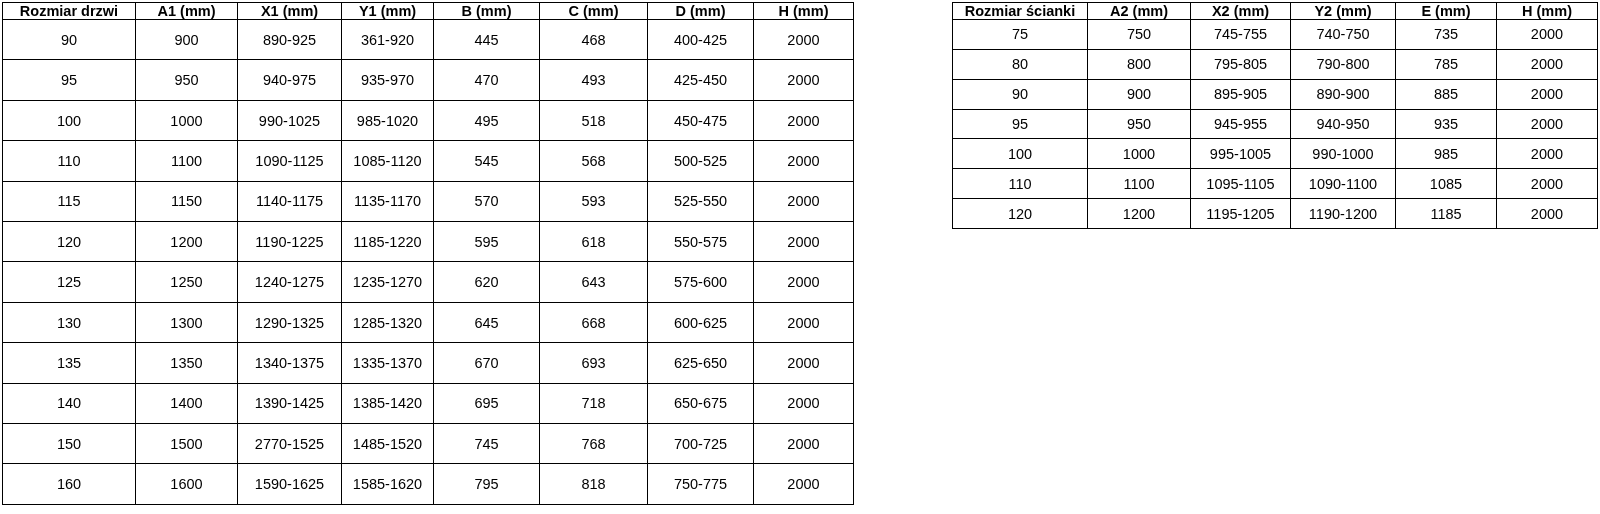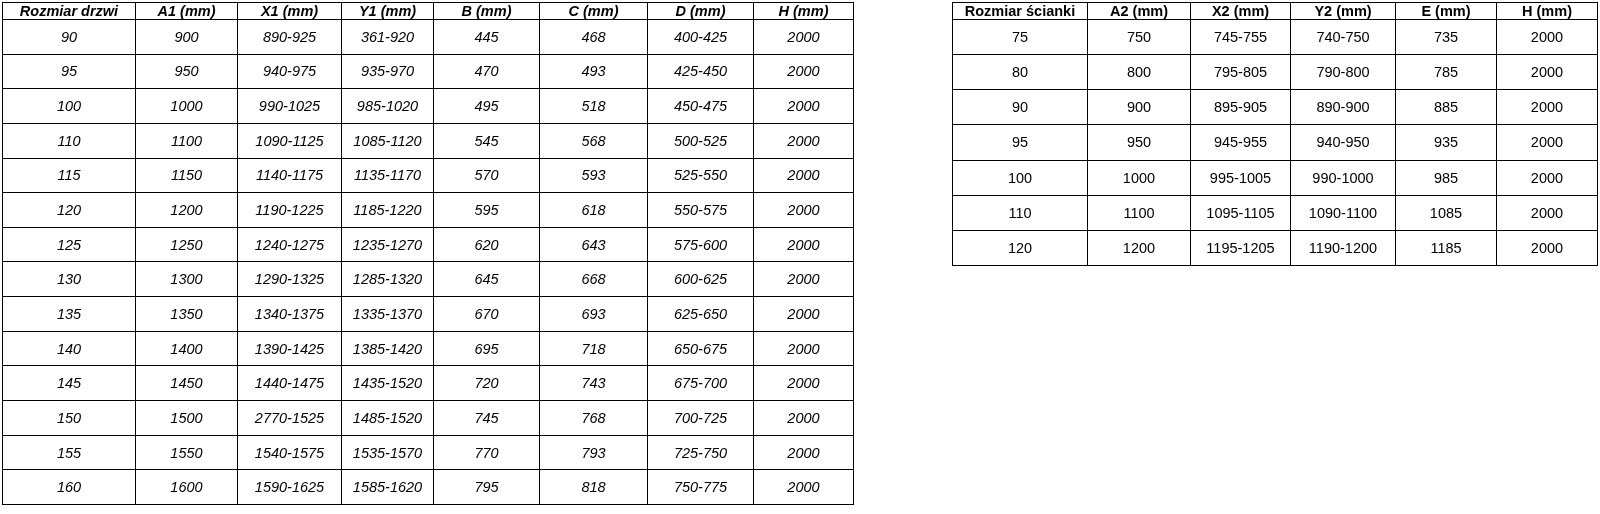--- a/index.html
+++ b/index.html
@@ -19,27 +19,26 @@
     position: absolute;
     border-collapse: collapse;
     table-layout: fixed;
     background: #ffffff;
   }
   #door-table {
     left: 2px;
     top: 2px;
     width: 851px;
     height: 503px;
-    font-style: italic;
   }
   #wall-table {
     left: 952px;
     top: 2px;
     width: 645px;
-    height: 264px;
+    height: 227px;
   }
   table.spec th,
   table.spec td {
     border: 1px solid #000000;
     text-align: center;
     vertical-align: middle;
     padding: 0;
     font-size: 14.5px;
     color: #000000;
     white-space: nowrap;
@@ -172,47 +171,27 @@
           <td>140</td>
           <td>1400</td>
           <td>1390-1425</td>
           <td>1385-1420</td>
           <td>695</td>
           <td>718</td>
           <td>650-675</td>
           <td>2000</td>
         </tr>
         <tr>
-          <td>145</td>
-          <td>1450</td>
-          <td>1440-1475</td>
-          <td>1435-1520</td>
-          <td>720</td>
-          <td>743</td>
-          <td>675-700</td>
-          <td>2000</td>
-        </tr>
-        <tr>
           <td>150</td>
           <td>1500</td>
           <td>2770-1525</td>
           <td>1485-1520</td>
           <td>745</td>
           <td>768</td>
           <td>700-725</td>
-          <td>2000</td>
-        </tr>
-        <tr>
-          <td>155</td>
-          <td>1550</td>
-          <td>1540-1575</td>
-          <td>1535-1570</td>
-          <td>770</td>
-          <td>793</td>
-          <td>725-750</td>
           <td>2000</td>
         </tr>
         <tr>
           <td>160</td>
           <td>1600</td>
           <td>1590-1625</td>
           <td>1585-1620</td>
           <td>795</td>
           <td>818</td>
           <td>750-775</td>

